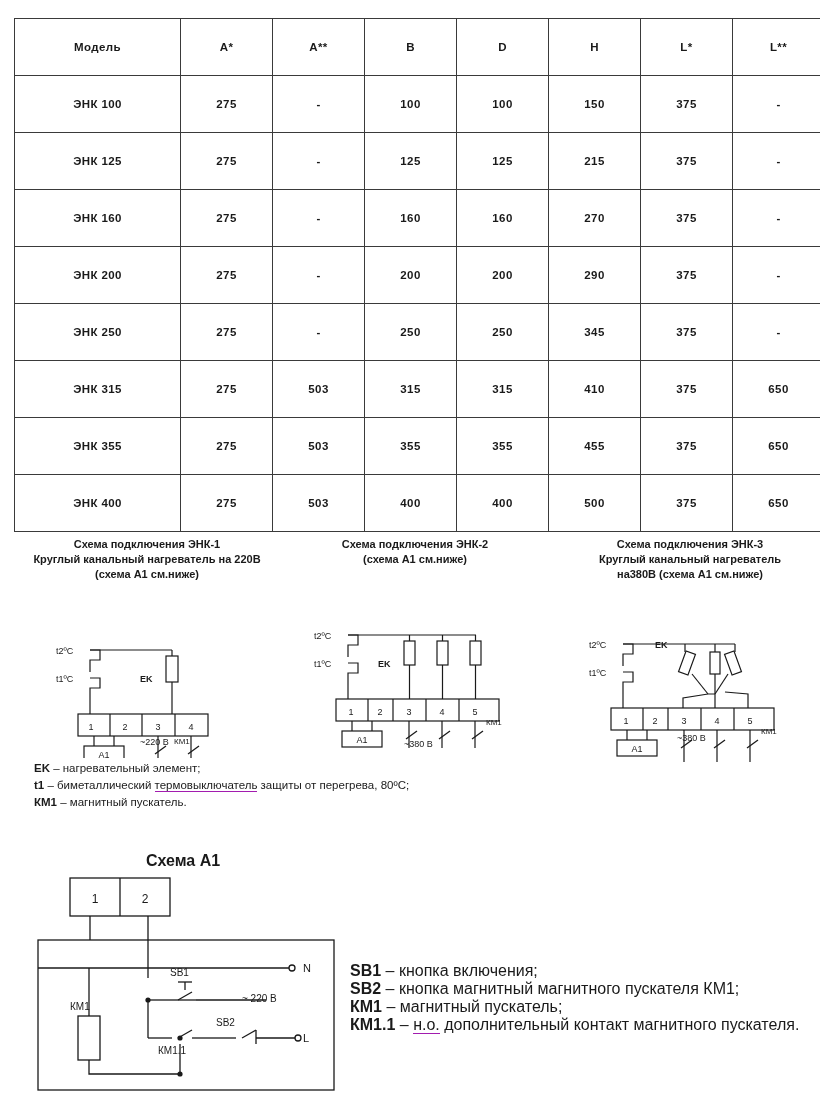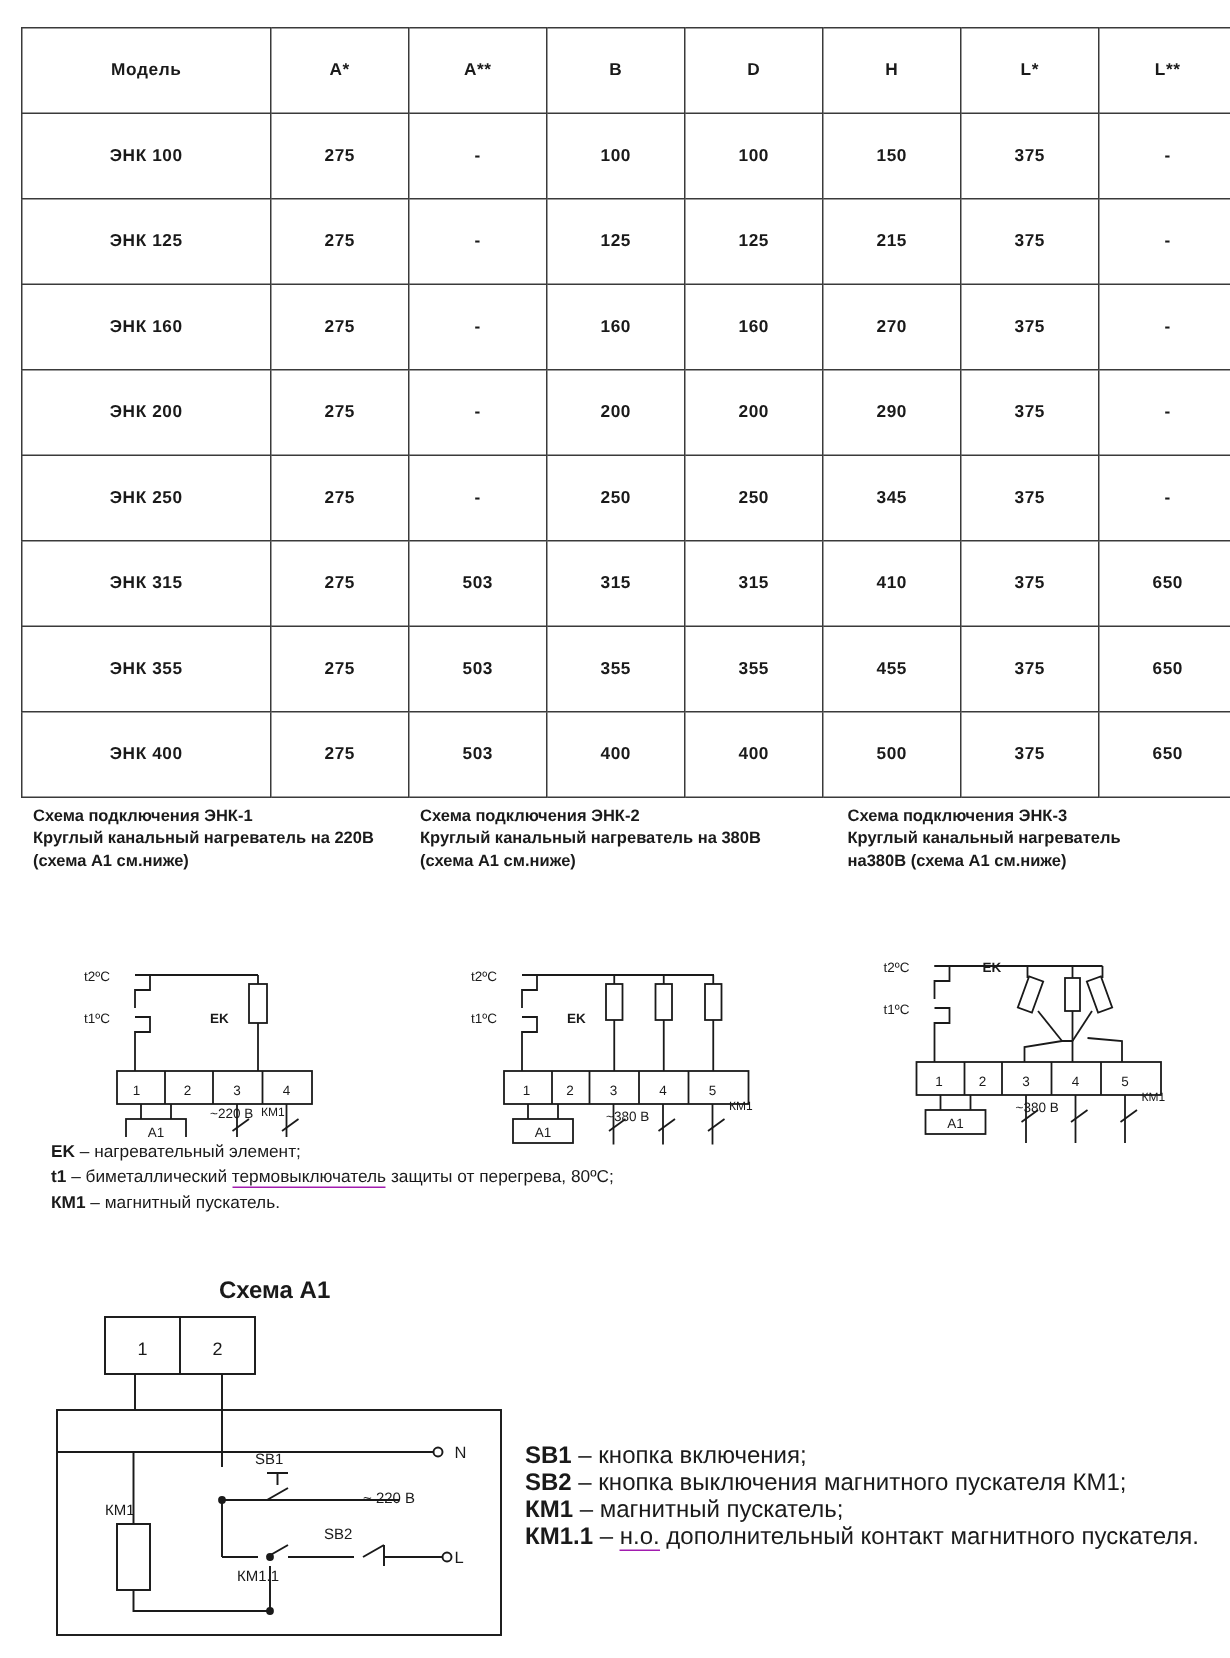--- a/index.html
+++ b/index.html
@@ -26,21 +26,21 @@
     vertical-align:middle;
     font-size:11.5px;
     font-weight:bold;
     letter-spacing:0.4px;
   }
   .spec-table th{font-size:11.5px;}
   .col-model{width:163px;}
   .col-n{width:89px;}
   .dgroup{position:absolute;}
   .dtitle{
-    font-size:11px;font-weight:bold;line-height:15px;
+    font-size:11px;font-weight:bold;text-align:center;line-height:15px;
   }
   .svgwrap{margin-top:6px;}
   
   .legend{
     position:absolute;
     font-size:11.5px;
     line-height:17px;
   }
   .legend b{font-weight:bold;}
   .ured{ border-bottom:1px solid #a21caf;}
@@ -197,21 +197,20 @@
         <text x="131" y="190">L</text>
         <text x="164" y="190">N</text>
       </g>
     </svg>
   </div>
   <div style="position:absolute;left:118px;top:200px;font-size:9px;">~220 В</div>
 </div>
 
 <div class="dgroup" style="left:280px; top:537px; width:270px;">
   <div class="dtitle">Схема подключения ЭНК-2</div>
-  <div class="dtitle">Круглый канальный нагреватель на 380В</div>
   <div class="dtitle">(схема А1 см.ниже)</div>
   <div class="svgwrap">
     <svg width="270" height="175" viewBox="0 0 270 175">
       <g stroke="#1a1a1a" stroke-width="1.2" fill="none">
         <path d="M68,62 L78,62 L78,72 L68,72 L68,84"></path>
         <path d="M68,90 L78,90 L78,100 L68,100 L68,112"></path>
         <path d="M68,112 L68,126"></path>
         <path d="M68,62 L196,62"></path>
 
         <rect x="124" y="68" width="11" height="24" fill="#ffffff"></rect>
@@ -385,21 +384,21 @@
       <text x="222" y="134" font-size="10">~ 220 В</text>
     </g>
   </svg>
 </div>
 
 <div class="a1legend">
   <div>
     <b>SB1</b><span> – кнопка включения;</span>
   </div>
   <div>
-    <b>SB2</b><span> – кнопка выключения магнитного пускателя КМ1;</span>
+    <b>SB2</b><span> – кнопка магнитный магнитного пускателя КМ1;</span>
   </div>
   <div>
     <b>КМ1</b><span> – магнитный пускатель;</span>
   </div>
   <div>
     <b>КМ1.1</b><span> – </span><span class="ured">н.о.</span><span> дополнительный контакт магнитного пускателя.</span>
   </div>
 </div>
 
 </body></html>

